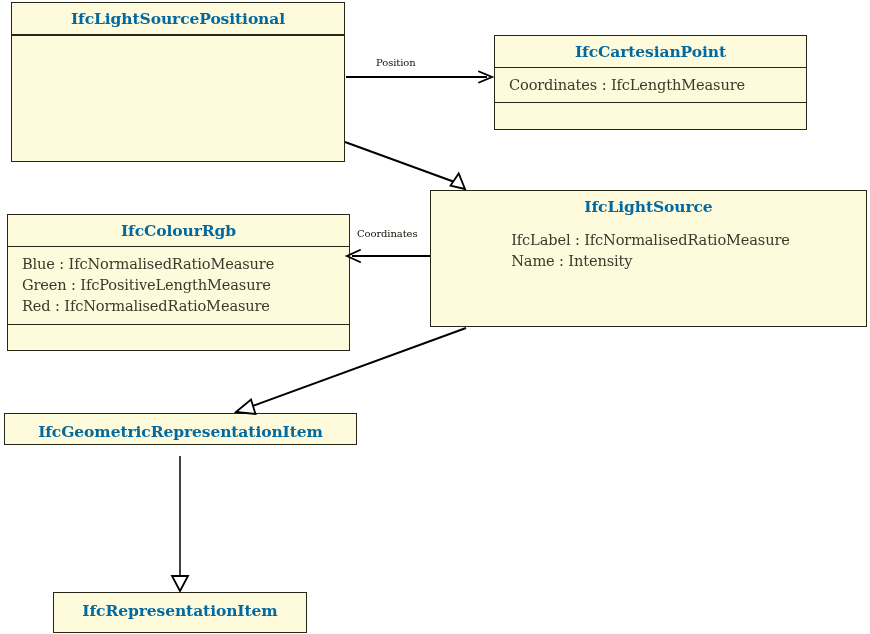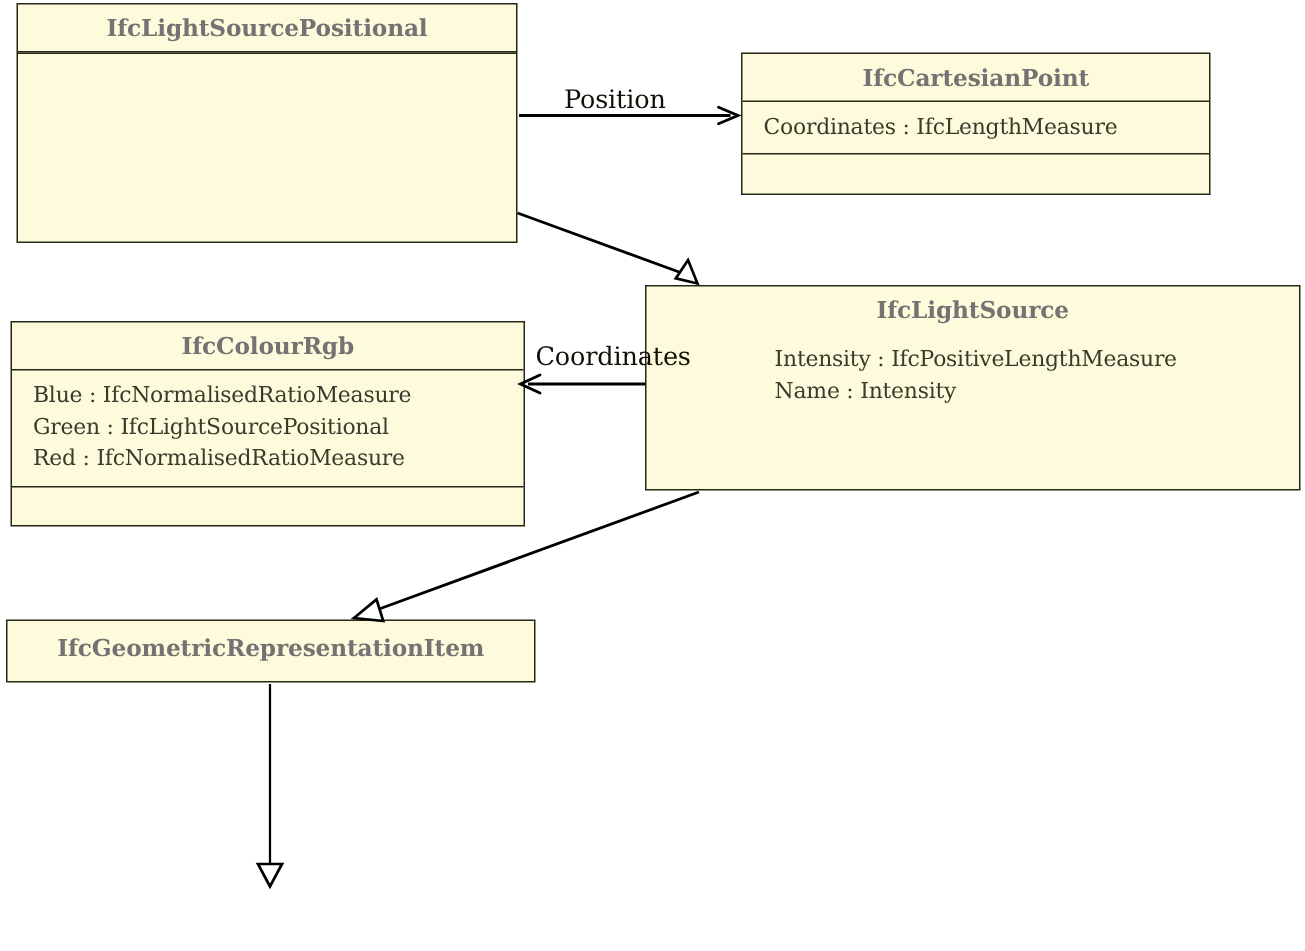--- a/index.html
+++ b/index.html
@@ -31,21 +31,21 @@
     background: #fdfbdb;
     border: 1.6px solid #262619;
     display: flex;
     flex-direction: column;
     z-index: 5;
   }
   .uml-title {
     text-align: center;
     font-weight: bold;
     font-size: 15.5px;
-    color: #737373;
+    color: #0369a1;
     padding: 7px 6px 7px 6px;
     letter-spacing: -0.1px;
     line-height: 1.1;
   }
   .uml-sep {
     height: 0;
     border-top: 1.6px solid #262619;
   }
   .uml-attrs {
     padding: 6px 10px 7px 14px;
@@ -60,32 +60,32 @@
   .uml-ops {
     min-height: 17px;
     flex: 1 1 auto;
   }
 
   
   #box-positional   { left: 11px;  top: 2px;   width: 334px; height: 160px; }
   #box-cartesian    { left: 494px; top: 35px;  width: 313px; height: 95px;  }
   #box-colourrgb    { left: 7px;   top: 190px; width: 343px; height: 137px; margin-top: 24px; }
   #box-lightsource  { left: 430px; top: 190px; width: 437px; height: 137px; align-items: center; }
-  #box-geomrep      { left: 4px;   top: 413px; width: 353px; height: 42px;  }
+  #box-geomrep      { left: 4px;   top: 413px; width: 353px; height: 32px;  }
   #box-reprItem     { left: 53px;  top: 592px; width: 254px; height: 41px;  }
 
   #box-geomrep .uml-title,
   #box-reprItem .uml-title {
     padding: 9px 6px;
   }
 
   
   .edge-label {
     position: absolute;
-    font-size: 17px;
+    font-size: 10px;
     color: #111108;
     white-space: nowrap;
     z-index: 8;
     letter-spacing: -0.1px;
   }
   #label-position   { left: 376px; top: 57px;  }
   #label-lightcolour{ left: 357px; top: 228px; }
 
   svg#edges {
     position: absolute;
@@ -145,39 +145,42 @@
     </div>
     <div class="uml-sep"></div>
     <div class="uml-ops"></div>
   </div>
 
   <div class="uml-class" id="box-colourrgb">
     <div class="uml-title">IfcColourRgb</div>
     <div class="uml-sep"></div>
     <div class="uml-attrs">
       <div class="uml-attr">Blue : IfcNormalisedRatioMeasure</div>
-      <div class="uml-attr">Green : IfcLightSourcePositional</div>
+      <div class="uml-attr">Green : IfcPositiveLengthMeasure</div>
       <div class="uml-attr">Red : IfcNormalisedRatioMeasure</div>
     </div>
     <div class="uml-sep"></div>
     <div class="uml-ops"></div>
   </div>
 
   <div class="uml-class" id="box-lightsource">
     <div class="uml-title">IfcLightSource</div>
     <div class="uml-sep"></div>
     <div class="uml-attrs">
-      <div class="uml-attr">Intensity : IfcPositiveLengthMeasure</div>
+      <div class="uml-attr">IfcLabel : IfcNormalisedRatioMeasure</div>
       <div class="uml-attr">Name : Intensity</div>
     </div>
     <div class="uml-sep"></div>
     <div class="uml-ops"></div>
   </div>
 
   <div class="uml-class" id="box-geomrep">
     <div class="uml-title">IfcGeometricRepresentationItem</div>
   </div>
 
+  <div class="uml-class" id="box-reprItem">
+    <div class="uml-title">IfcRepresentationItem</div>
+  </div>
 
   <div class="edge-label" id="label-position">Position</div>
   <div class="edge-label" id="label-lightcolour">Coordinates</div>
 
 </div>
 
 </body></html>

